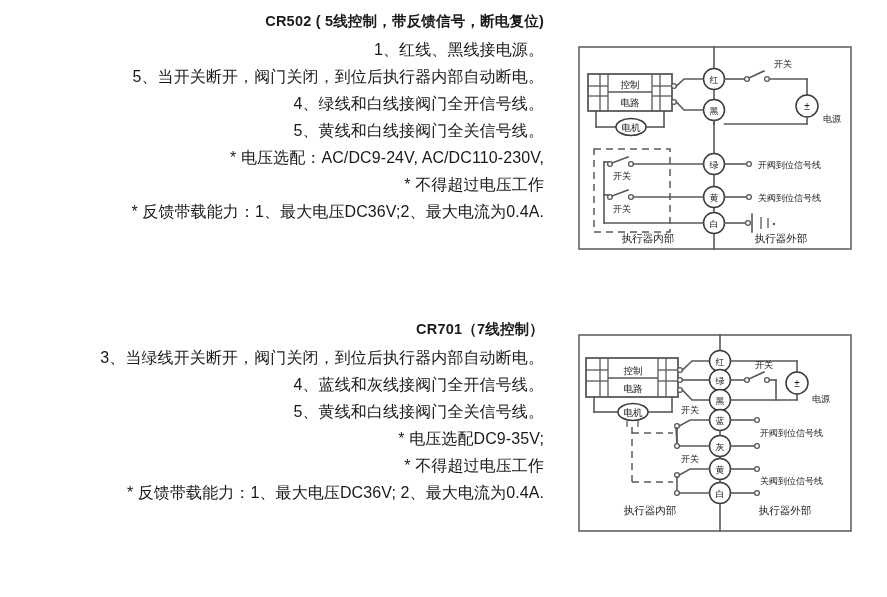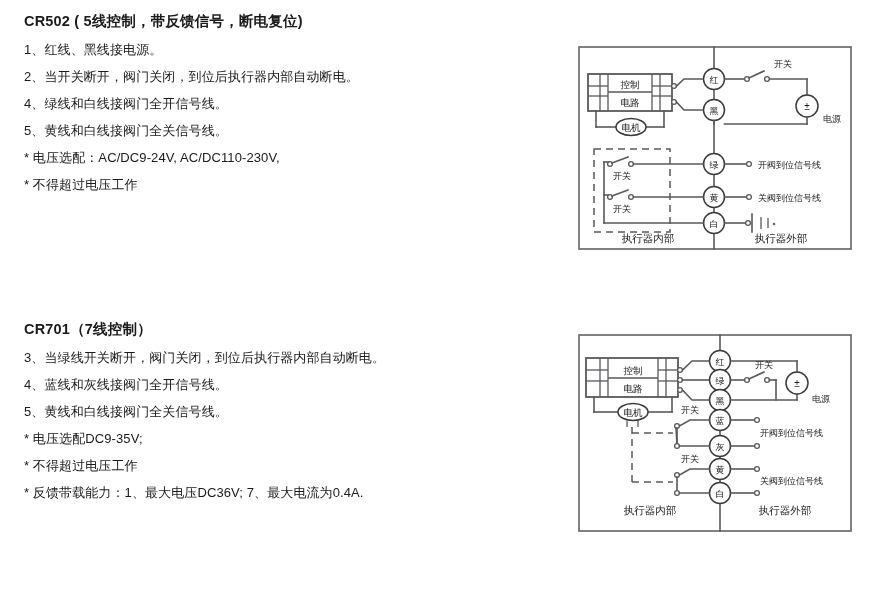--- a/index.html
+++ b/index.html
@@ -4,37 +4,37 @@
 <style>
   html,body{margin:0;padding:0;}
   body{
     width:887px;height:597px;
     background:#ffffff;
     font-family:"Liberation Sans","DejaVu Sans",sans-serif;
     color:#1a1a1a;
     overflow:hidden;
     position:relative;
   }
-  .page{position:relative;width:887px;height:541px;}
+  .page{position:relative;width:887px;height:541px;text-align:right;}
 
   
   .spec{position:absolute;left:24px;width:520px;}
   .spec.first{top:8px;}
   .spec.second{top:316px;}
 
   .spec-title{
     font-size:14.5px;
     font-weight:bold;
     letter-spacing:0.2px;
     line-height:26px;
     margin-bottom:2px;
     white-space:nowrap;
   }
   .spec-line{
-    font-size:13px;
+    font-size:16px;
     line-height:27px;
     white-space:nowrap;
     letter-spacing:0.1px;
   }
 
   
   .diagram{position:absolute;}
   .diagram.d1{left:578px;top:46px;width:274px;height:204px;}
   .diagram.d2{left:578px;top:334px;width:274px;height:198px;}
   .diagram svg{display:block;}
@@ -54,25 +54,26 @@
   .t-pm{font-size:10px;}
 </style>
 </head>
 <body>
 
 <div class="page">
 
   <div class="spec first">
     <div class="spec-title">CR502 ( 5线控制，带反馈信号，断电复位)</div>
     <div class="spec-line">1、红线、黑线接电源。</div>
-    <div class="spec-line">2、当开关断开，阀门关闭，到位后执行器内部自动断电。</div>
+    <div class="spec-line">5、当开关断开，阀门关闭，到位后执行器内部自动断电。</div>
     <div class="spec-line">4、绿线和白线接阀门全开信号线。</div>
     <div class="spec-line">5、黄线和白线接阀门全关信号线。</div>
     <div class="spec-line">*  电压选配：AC/DC9-24V, AC/DC110-230V,</div>
     <div class="spec-line">*  不得超过电压工作</div>
+    <div class="spec-line">*  反馈带载能力：1、最大电压DC36V;2、最大电流为0.4A.</div>
   </div>
 
   <div class="diagram d1">
     <svg width="274" height="204" viewBox="0 0 274 204" xmlns="http://www.w3.org/2000/svg">
 
       <rect class="dg-frame" x="1" y="1" width="272" height="202"></rect>
 
       <line class="dg-line" x1="136" y1="1" x2="136" y2="203"></line>
 
       <rect class="dg-box" x="10" y="28" width="84" height="37"></rect>
@@ -173,21 +174,21 @@
     </svg>
   </div>
 
   <div class="spec second">
     <div class="spec-title">CR701（7线控制）</div>
     <div class="spec-line">3、当绿线开关断开，阀门关闭，到位后执行器内部自动断电。</div>
     <div class="spec-line">4、蓝线和灰线接阀门全开信号线。</div>
     <div class="spec-line">5、黄线和白线接阀门全关信号线。</div>
     <div class="spec-line">*  电压选配DC9-35V;</div>
     <div class="spec-line">*  不得超过电压工作</div>
-    <div class="spec-line">*  反馈带载能力：1、最大电压DC36V; 7、最大电流为0.4A.</div>
+    <div class="spec-line">*  反馈带载能力：1、最大电压DC36V; 2、最大电流为0.4A.</div>
   </div>
 
   <div class="diagram d2">
     <svg width="274" height="198" viewBox="0 0 274 198" xmlns="http://www.w3.org/2000/svg">
 
       <rect class="dg-frame" x="1" y="1" width="272" height="196"></rect>
 
       <line class="dg-line" x1="142" y1="1" x2="142" y2="197"></line>
 
       <rect class="dg-box" x="8" y="24" width="92" height="39"></rect>

